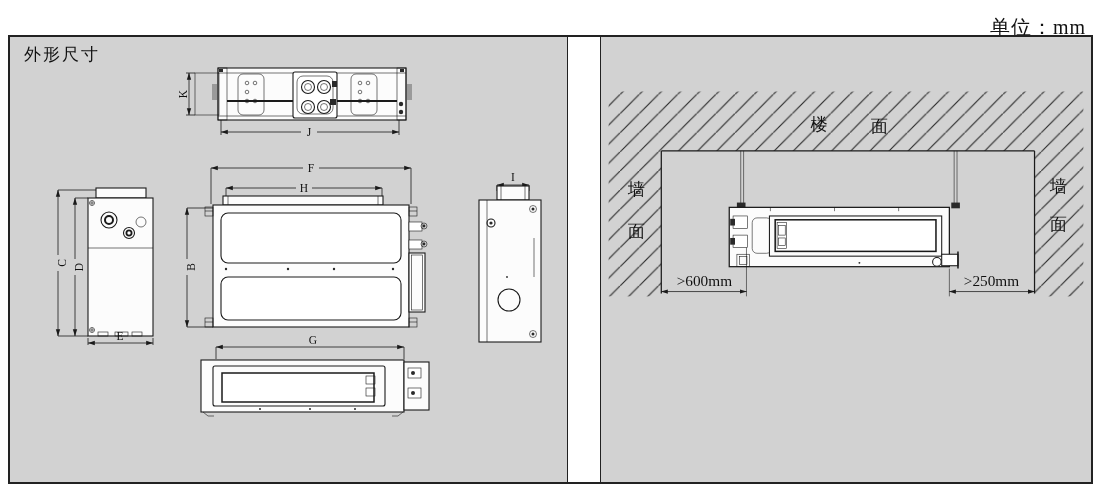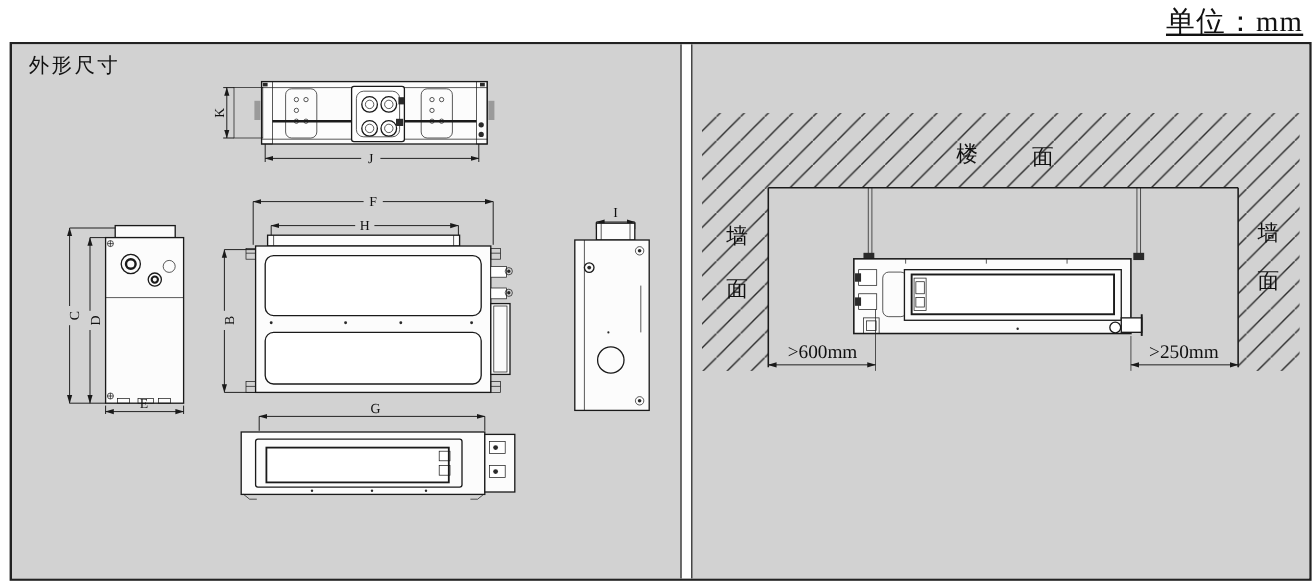--- a/index.html
+++ b/index.html
@@ -1,20 +1,20 @@
 <!DOCTYPE html>
 <html><head>
 <meta charset="utf-8">
 <style>
   html,body{margin:0;padding:0;background:#ffffff;}
   .page{position:relative;width:1096px;height:490px;background:#ffffff;overflow:hidden;
         font-family:"Liberation Serif","DejaVu Serif",serif;color:#111;}
-  .units{position:absolute;top:2px;right:10px;font-size:24px;letter-spacing:1px;text-decoration:underline;}
+  .units{position:absolute;top:14px;right:10px;font-size:20px;letter-spacing:1px;}
   .frame{position:absolute;left:8px;top:35px;width:1081px;height:445px;
-         border:2.5px solid #222;background:#ffffff;display:flex;}
+         border:2.5px solid #222;background:#ffffff;display:flex;gap:12px;}
   .panel{position:relative;background:#d2d2d2;height:100%;}
   .panel.left{width:558px;border-right:1.5px solid #222;box-sizing:border-box;}
   .gutter{width:8px;height:100%;background:#ffffff;}
   .panel.right{flex:1;border-left:1.5px solid #222;box-sizing:border-box;}
   .panel-title{position:absolute;top:6px;left:14px;font-size:17px;letter-spacing:2px;z-index:2;}
   svg.draw{position:absolute;left:0;top:0;width:100%;height:100%;}
   .ln{stroke:#1a1a1a;stroke-width:1.1;fill:none;}
   .thin{stroke:#1a1a1a;stroke-width:0.6;fill:none;}
   .fillw{fill:#fcfcfc;}
   .fillw2{fill:#ffffff;}

